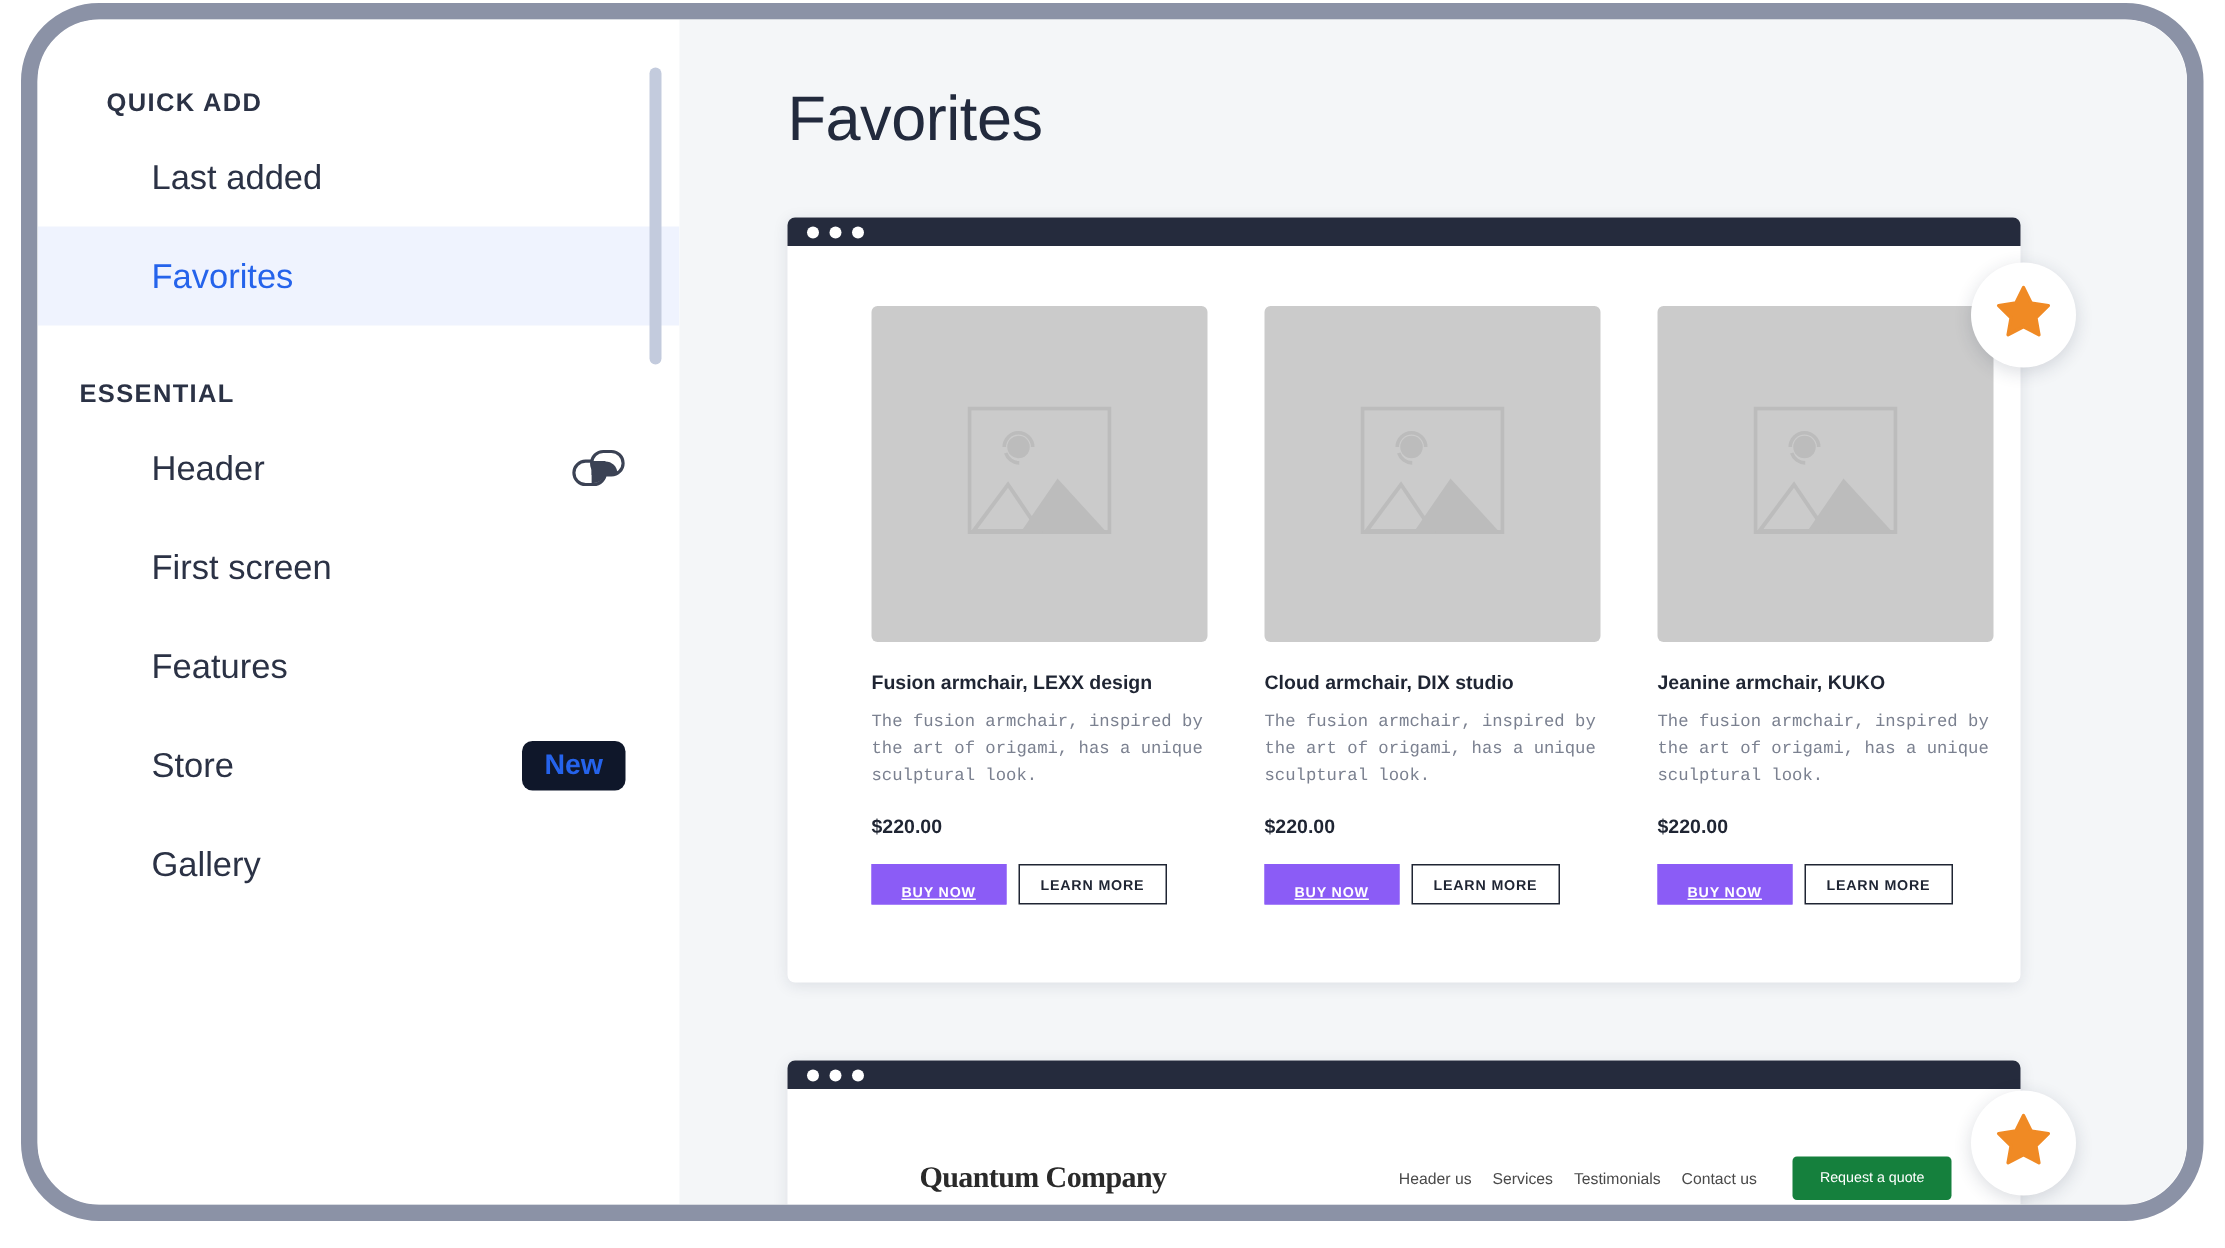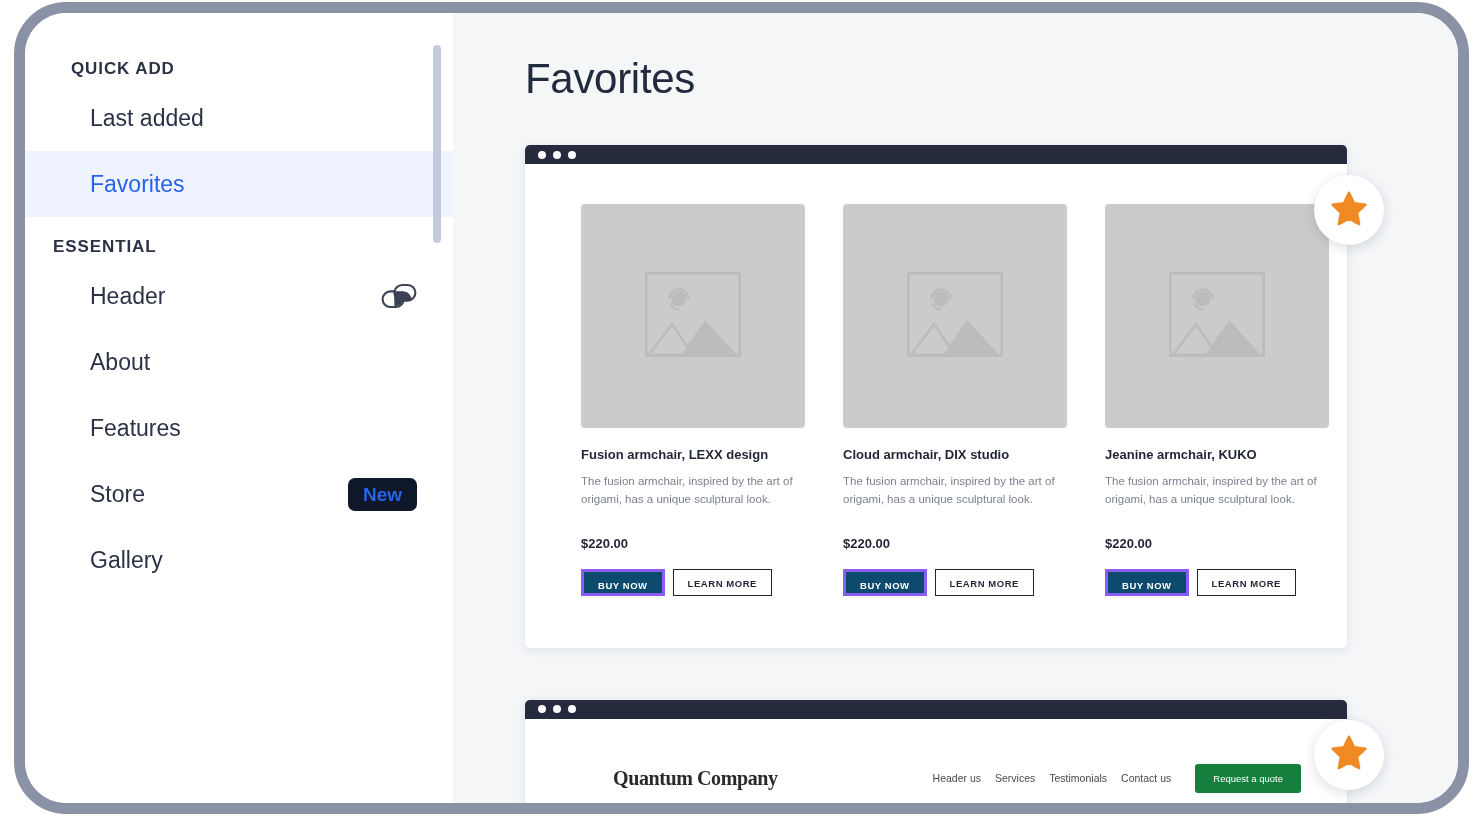--- a/index.html
+++ b/index.html
@@ -46,40 +46,40 @@
 
   .section-title {
     font-size: 17px;
     font-weight: 700;
     letter-spacing: 0.9px;
     color: #2b3245;
     padding-left: 46px;
     margin-bottom: 6px;
   }
 
-  .section-title.essential { margin-top: 20px; padding-left: 28px; }
+  .section-title.essential { margin-top: 36px; padding-left: 28px; }
 
   .nav-item {
     height: 66px;
     display: flex;
     align-items: center;
     justify-content: space-between;
     padding: 0 36px 0 65px;
     font-size: 23px;
     color: #2b3245;
     cursor: pointer;
   }
 
   .nav-item.active {
     background: #eff3fe;
     color: #2563eb;
     font-weight: 500;
   }
 
-  .nav-item .label { white-space: nowrap; }
+  .nav-item .label { white-space: nowrap; margin-left: 11px; }
 
   
   .link-icon { width: 36px; height: 26px; display:block; }
 
   
   .badge-new {
     background: #0f172a;
     color: #2563eb;
     font-size: 19px;
     font-weight: 700;
@@ -171,41 +171,42 @@
     font-size: 13px;
     font-weight: 700;
     color: #1f2533;
     margin-bottom: 11px;
     white-space: nowrap;
   }
   .product-desc {
     font-size: 11.5px;
     line-height: 1.55;
     color: #7b8190;
-    margin-bottom: 27px;
+    margin-bottom: 17px;
+    font-family: Liberation Mono, monospace;
   }
   .product-price {
     font-size: 13px;
     font-weight: 700;
     color: #1f2533;
     margin-bottom: 18px;
   }
   .product-actions { display: flex; gap: 8px; }
 
   .btn {
     font-size: 9.5px;
     font-weight: 700;
     letter-spacing: 0.55px;
     padding: 0 14px;
     height: 27px;
     line-height: 27px;
     cursor: pointer;
     white-space: nowrap;
   }
-  .btn-primary { background: #0c4a6e; color: #ffffff; border: 3px solid #8b5cf6; }
+  .btn-primary { background: #8b5cf6; color: #ffffff; border: 6px solid #8b5cf6; text-decoration: underline; }
   .btn-outline { background: #ffffff; color: #1f2533; border: 1.6px solid #1f2533; }
 
   
   .header-mock { padding: 45px 46px 48px 88px; display: flex; align-items: center; }
   .brand {
     font-family: "Liberation Serif", "DejaVu Serif", serif;
     font-size: 20px;
     font-weight: 700;
     color: #2a2a2a;
     letter-spacing: -0.4px;
@@ -276,24 +277,24 @@
           <svg class="link-icon" viewBox="0 0 36 26" xmlns="http://www.w3.org/2000/svg">
             <rect x="1.6" y="8.4" width="21" height="15.6" rx="7.8" fill="#ffffff" stroke="#3b4254" stroke-width="2.1"></rect>
             <rect x="13.4" y="2" width="21" height="15.6" rx="7.8" fill="#ffffff" stroke="#3b4254" stroke-width="2.1"></rect>
             <path d="M13.4 9.8 h9.2 v5.4 a7.8 7.8 0 0 1 -7.8 7.8 h-1.4 Z" fill="#3b4254"></path>
             <path d="M14.4 8.4 h8.2 a7.8 7.8 0 0 1 0 0 v1.4 h-8.2 Z" fill="#3b4254"></path>
             <path d="M13.4 8.6 h9.2 a7.9 7.9 0 0 1 7.9 7.9 v1.1 h-17.1 Z" fill="#3b4254"></path>
           </svg>
         </span>
       </div>
 
-
-      <div class="nav-item">
-        <span class="label">About</span>
-      </div>
+      <div class="nav-item">
+        <span class="label">First screen</span>
+      </div>
+
 
       <div class="nav-item">
         <span class="label">Features</span>
       </div>
 
       <div class="nav-item">
         <span class="label">Store</span>
         <span class="badge-new">New</span>
       </div>
 

